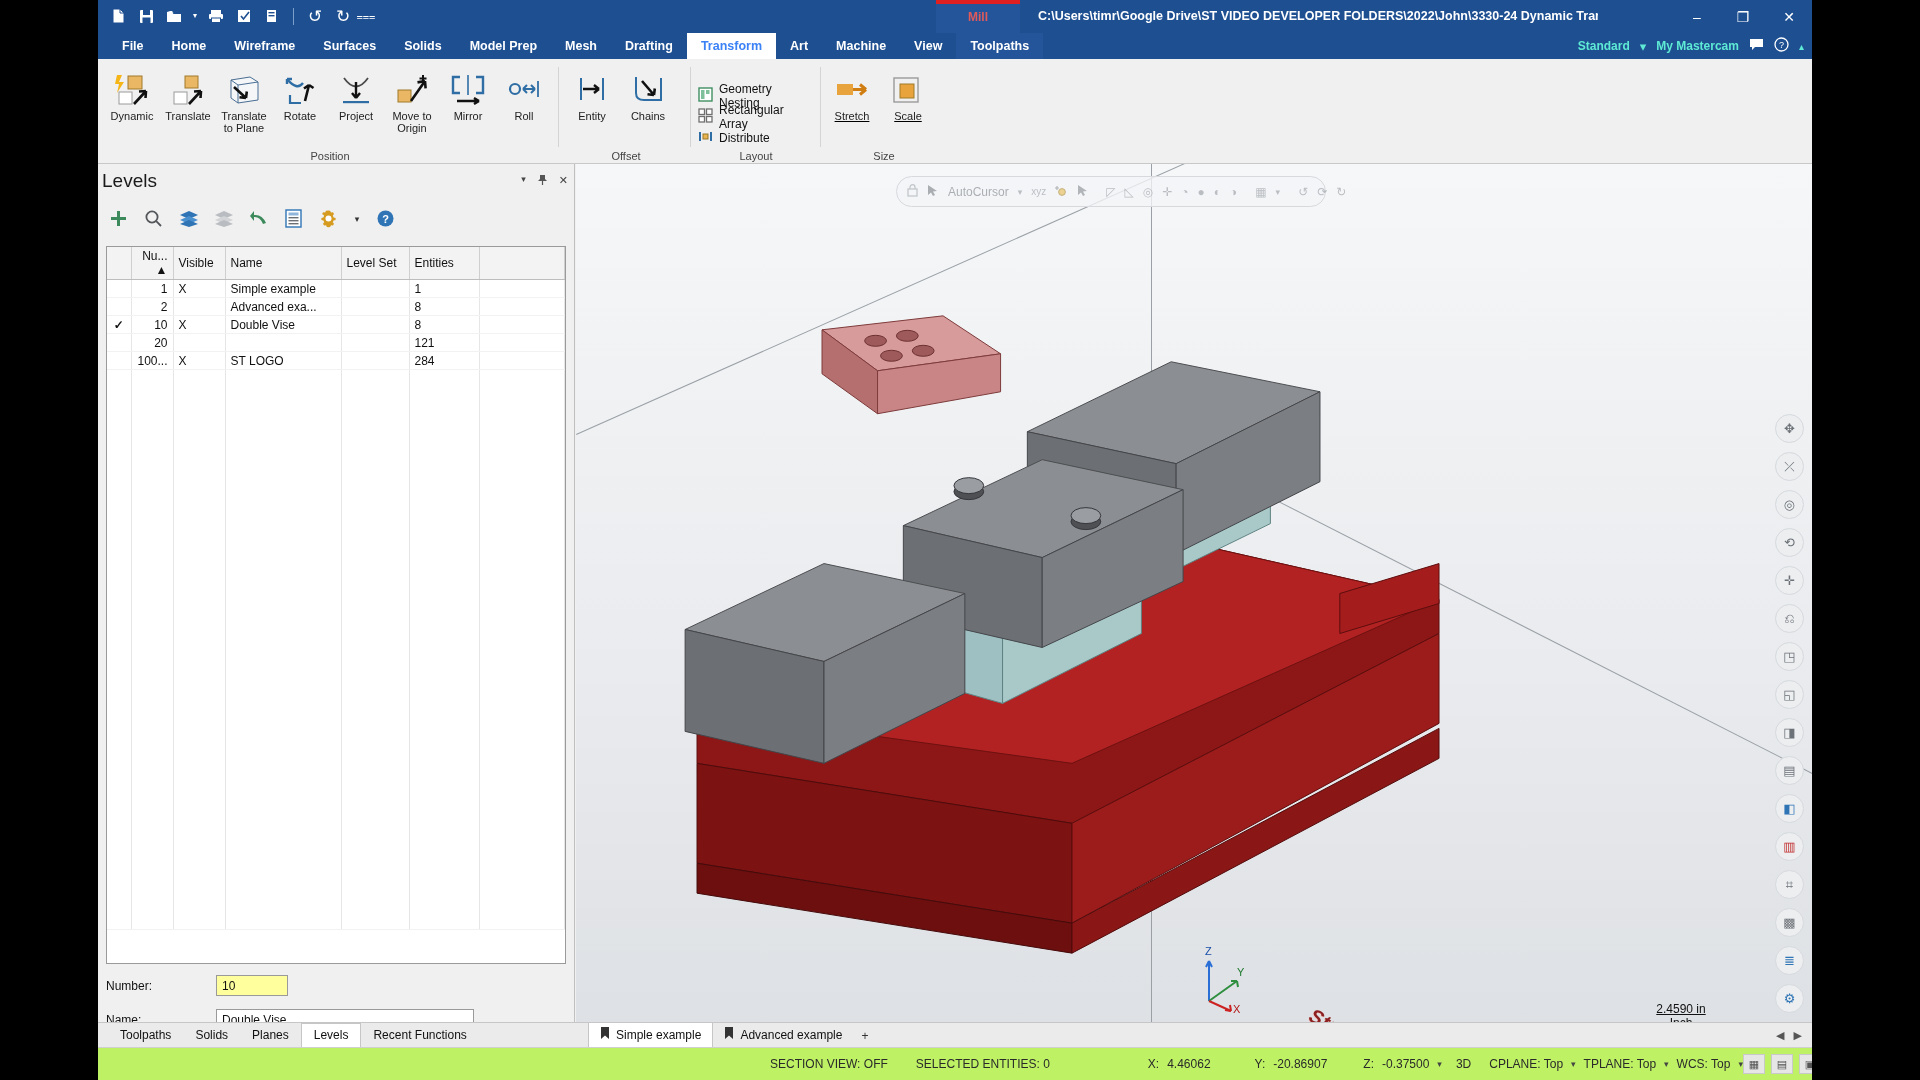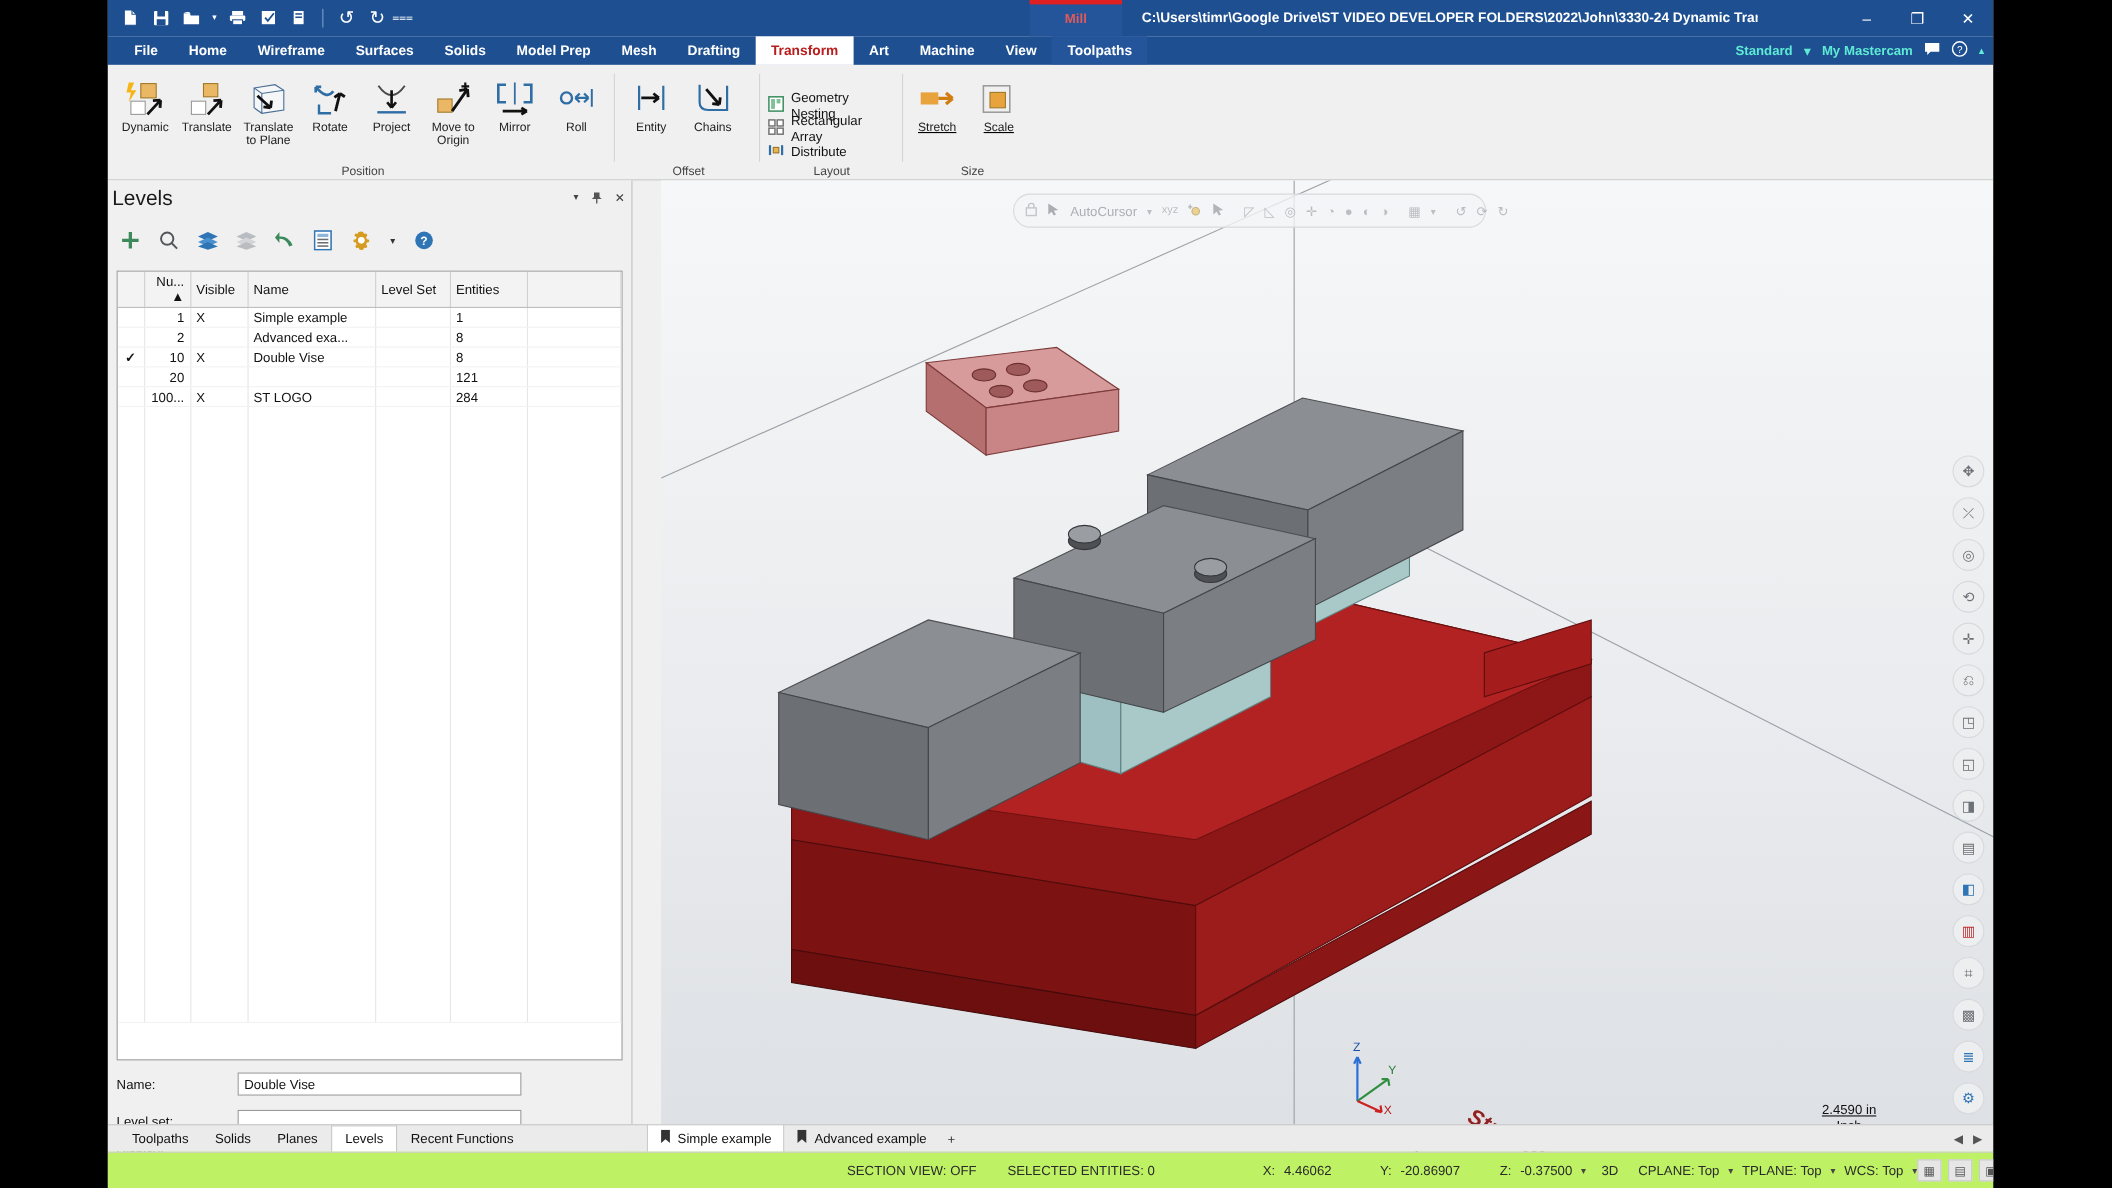--- a/index.html
+++ b/index.html
@@ -26,21 +26,21 @@
                overflow:hidden; width:560px; }
   .wbtns { position:absolute; right:0; top:0; height:33px; display:flex; }
   .wbtn { width:46px; height:33px; display:flex; align-items:center; justify-content:center;
           color:#fff; font-size:14px; cursor:pointer; }
 
   
   .tabstrip { position:relative; height:26px; background:#1d4f91; }
   .tabs { display:flex; height:26px; padding-left:10px; }
   .tab { padding:0 14px; height:26px; line-height:26px; color:#fff; font-size:12.5px;
          font-weight:bold; cursor:pointer; white-space:nowrap; }
-  .tab.active { background:#fff; color:#b91c1c; }
+  .tab.active { background:#fff; color:#3b82f6; }
   .tab.tp { background:#24559a; }
   .tright { position:absolute; right:8px; top:0; height:26px; display:flex;
             align-items:center; gap:10px; color:#5eead4; font-size:12px; }
   .tright .lbl { font-weight:bold; }
   .tright .ic { font-size:13px; cursor:pointer; }
 
   
   .ribbon { position:relative; height:105px; background:#f0f0f0;
             border-bottom:1px solid #c8c8c8; }
   .rgroup { position:absolute; top:0; height:105px; }
@@ -93,21 +93,21 @@
   .frow .flbl { width:110px; color:#111; }
   .finp { height:21px; border:1px solid #9a9a9a; background:#fff; padding:0 5px;
           font-size:12px; font-family:"Liberation Sans",sans-serif; color:#111;
           display:flex; align-items:center; }
   .finp.num { width:72px; background:#ffff9e; }
   .finp.wide { width:258px; }
 
   
   .vp { position:absolute; left:478px; top:0; right:0; bottom:0;
         background:linear-gradient(180deg,#f6f7f8 0%,#e9ebee 55%,#dcdfe3 100%);
-        overflow:hidden;margin-left:25px; }
+        overflow:hidden; }
   .axline { position:absolute; background:#9aa0a6; }
 
   .accursor { position:absolute; left:320px; top:12px; width:430px; height:31px;
               background:rgba(244,245,247,.78); border:1px solid #d7d9dc;
               border-radius:16px; display:flex; align-items:center; padding:0 10px;
               gap:9px; font-size:12px; color:#8c9197; }
   .accursor .ai { opacity:.55; cursor:pointer; }
   .acsep { width:1px; height:17px; background:#cfd2d6; }
 
   
@@ -586,20 +586,24 @@
                   <td class="c-set" style="height: 560px;"></td>
                   <td class="c-ent" style="height: 560px;"></td>
                   <td class="" style="height: 560px;"></td>
                 </tr>
               </tbody>
         </table>
       </div>
 
       <div class="lvform">
         <div class="frow">
+          <div class="flbl">Number:</div>
+          <div class="finp num">10</div>
+        </div>
+        <div class="frow">
           <div class="flbl">Name:</div>
           <div class="finp wide">Double Vise</div>
         </div>
         <div class="frow">
           <div class="flbl">Level set:</div>
           <div class="finp wide"></div>
         </div>
         <div class="frow" style="height:18px;margin-bottom:0;">
           <div class="flbl">Display:</div>
         </div>

